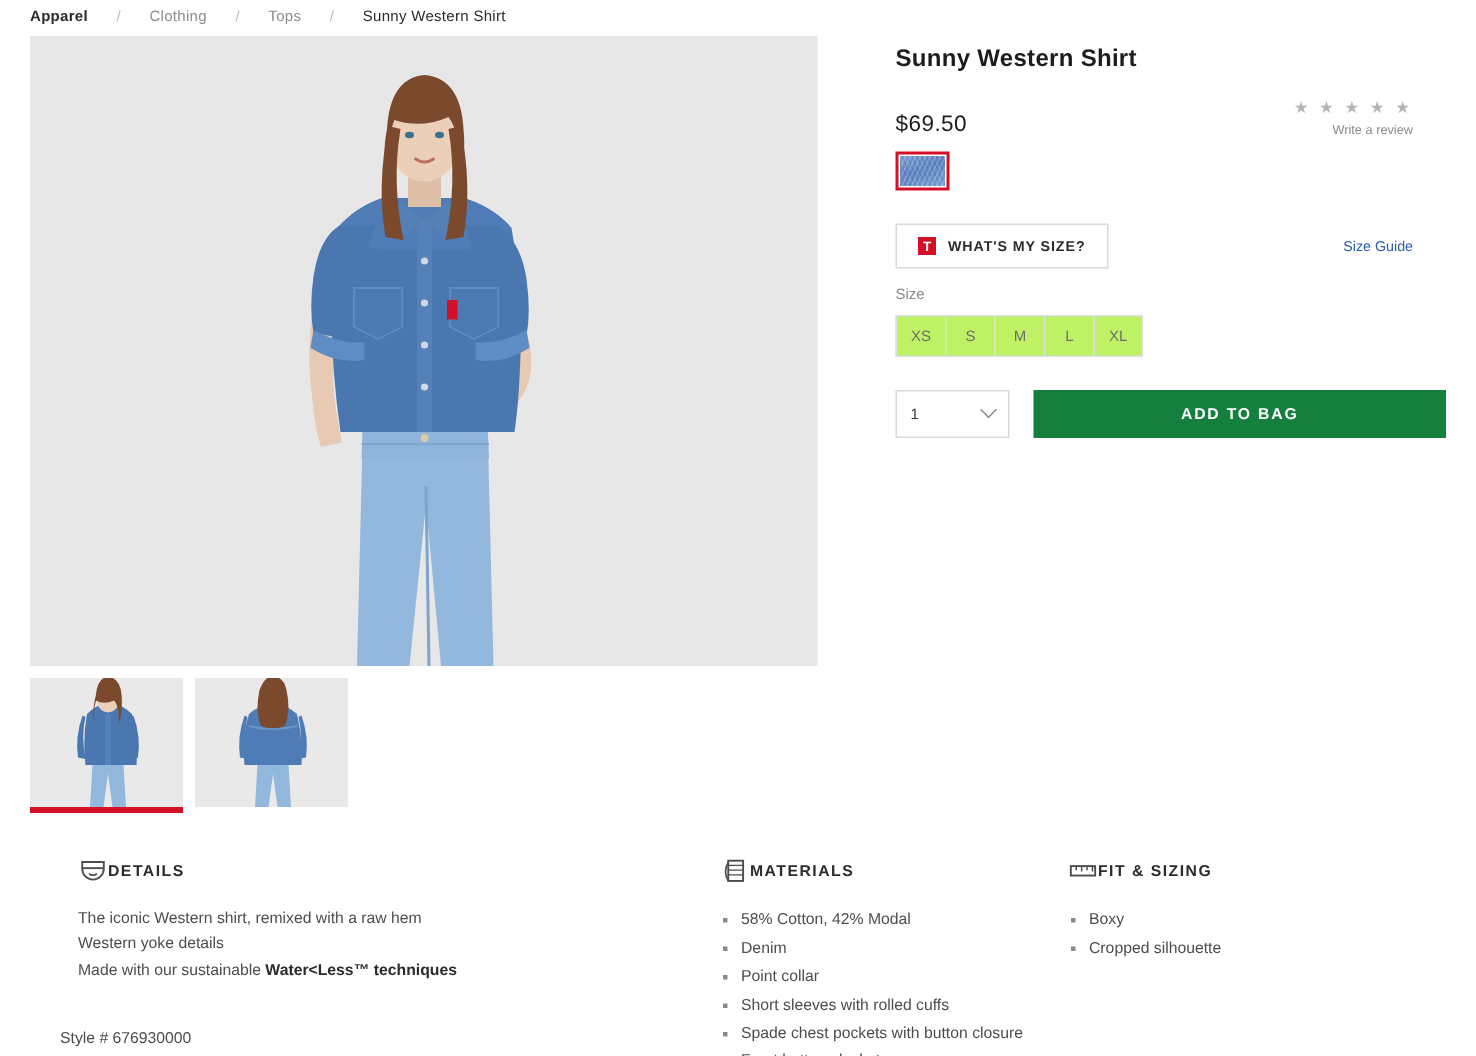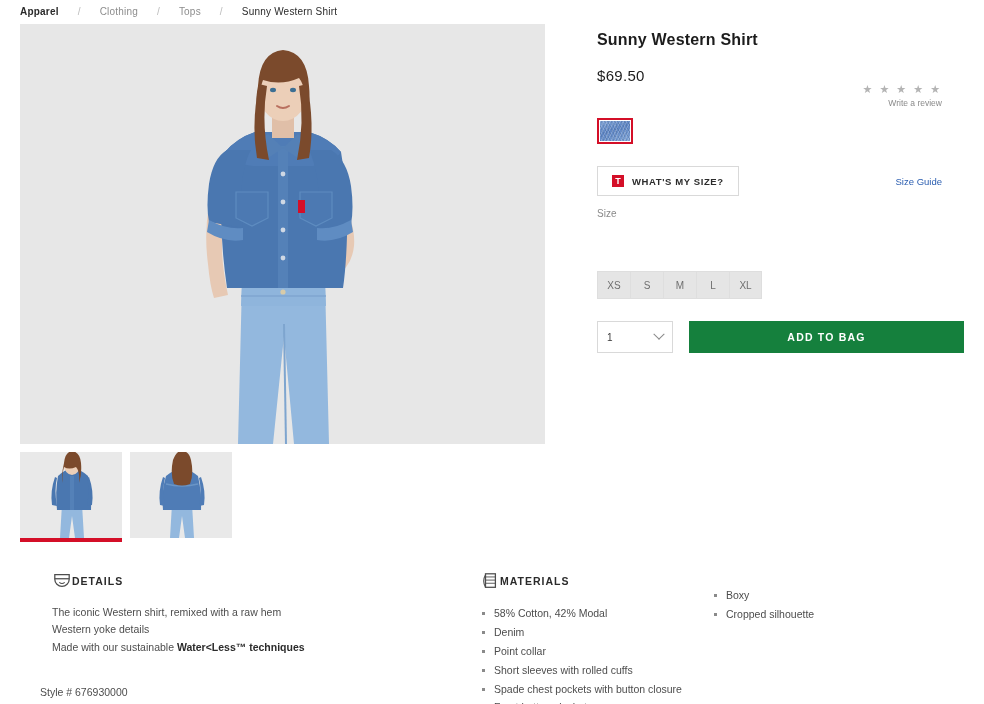--- a/index.html
+++ b/index.html
@@ -56,21 +56,21 @@
 
   
   .info { flex: 1; padding-left: 50px; padding-top: 2px; position: relative; }
   .title {
     font-size: 16px;
     font-weight: bold;
     color: #1c1c1c;
     letter-spacing: .2px;
     margin: 5px 0 0 0;
   }
-  .price-row { display: flex; align-items: flex-start; margin-top: 18px; flex-direction: column; }
+  .price-row { display: flex; align-items: flex-end; margin-top: 18px; }
   .price { font-size: 15px; color: #1c1c1c; letter-spacing: .3px; }
   .rating { margin-left: auto; text-align: right; padding-right: 22px; }
   .stars { color: #b4b4b4; font-size: 11px; letter-spacing: 2px; line-height: 1; }
   .write-review {
     font-size: 8.5px;
     color: #8a8a8a;
     margin-top: 3px;
     cursor: pointer;
     text-decoration: none;
     display: block;
@@ -121,23 +121,22 @@
   }
 
   .size-lbl { font-size: 10px; color: #8a8a8a; margin-top: 12px; }
   .sizes { display: flex; margin-top: 8px; }
   .size-box {
     width: 33px; height: 28px;
     border: 1px solid #dedede;
     border-right: 0;
     display: flex; align-items: center; justify-content: center;
     font-size: 10px; color: #6f6f6f;
-    background: #e5e5e5;
-    cursor: pointer;
-    margin-top: 44px;
+    background: #bef264;
+    cursor: pointer;
   }
   .size-box:last-child { border-right: 1px solid #dedede; }
 
   .buy-row { display: flex; gap: 16px; margin-top: 22px; align-items: stretch; }
   .qty {
     width: 76px; height: 32px;
     border: 1px solid #d9d9d9;
     background: #fff;
     display: flex; align-items: center; justify-content: space-between;
     padding: 0 9px;
@@ -344,18 +343,25 @@
       <li>Denim</li>
       <li>Point collar</li>
       <li>Short sleeves with rolled cuffs</li>
       <li>Spade chest pockets with button closure</li>
       <li>Front button placket</li>
 
     </ul>
   </div>
 
   <div class="col-fit">
+    <div class="sec-head">
+      <svg class="sec-icon" viewBox="0 0 22 20">
+        <rect x="2" y="6" width="18" height="7" fill="none" stroke="#4d4d4d" stroke-width="1.4"></rect>
+        <path d="M6 6 v3 M10 6 v4 M14 6 v3 M18 6 v4" stroke="#4d4d4d" stroke-width="1.1"></path>
+      </svg>
+      <span class="sec-title">FIT &amp; SIZING</span>
+    </div>
     <ul class="bulletlist">
       <li>Boxy</li>
       <li>Cropped silhouette</li>
     </ul>
   </div>
 </div>
 
 </body></html>

